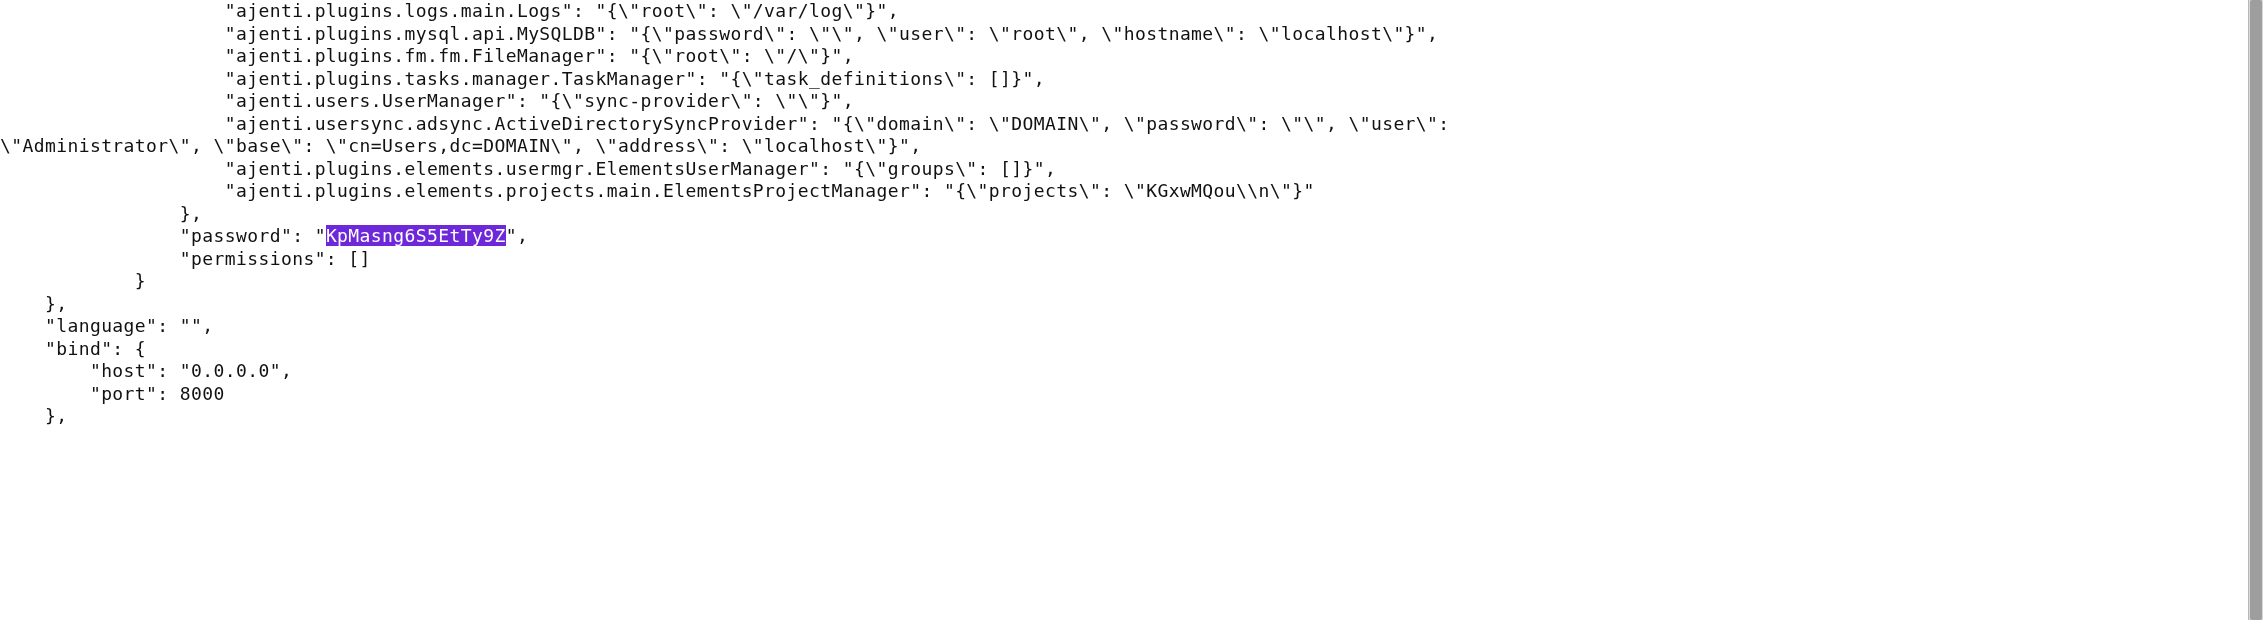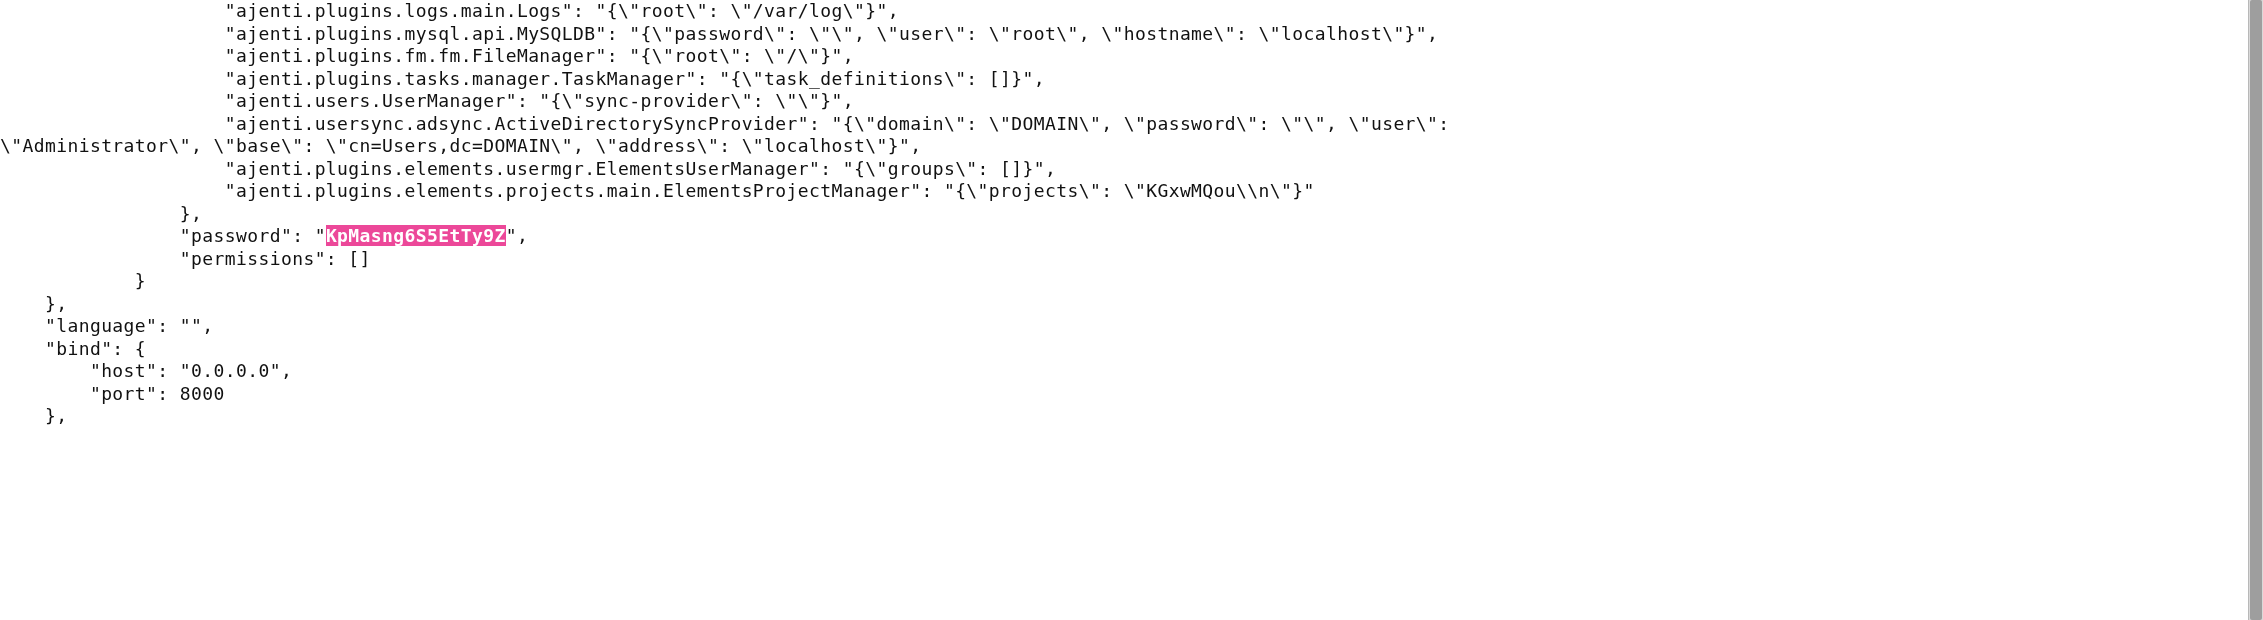--- a/index.html
+++ b/index.html
@@ -42,23 +42,22 @@
   pre.code {
     margin: 0;
     padding: 0 0 0 0;
     white-space: pre;
     font-family: inherit;
     font-size: inherit;
     line-height: inherit;
     letter-spacing: 0.4px;
   }
   .sel {
-    background: #ec4899;
+    background: #6d28d9;
     color: #ffffff;
-    font-weight: bold;
   }
 </style>
 </head>
 <body>
 <div class="viewport">
 
 <pre class="code"><span>                    "ajenti.plugins.logs.main.Logs": "{\"root\": \"/var/log\"}",</span>
 <span>                    "ajenti.plugins.mysql.api.MySQLDB": "{\"password\": \"\", \"user\": \"root\", \"hostname\": \"localhost\"}",</span>
 <span>                    "ajenti.plugins.fm.fm.FileManager": "{\"root\": \"/\"}",</span>
 <span>                    "ajenti.plugins.tasks.manager.TaskManager": "{\"task_definitions\": []}",</span>

